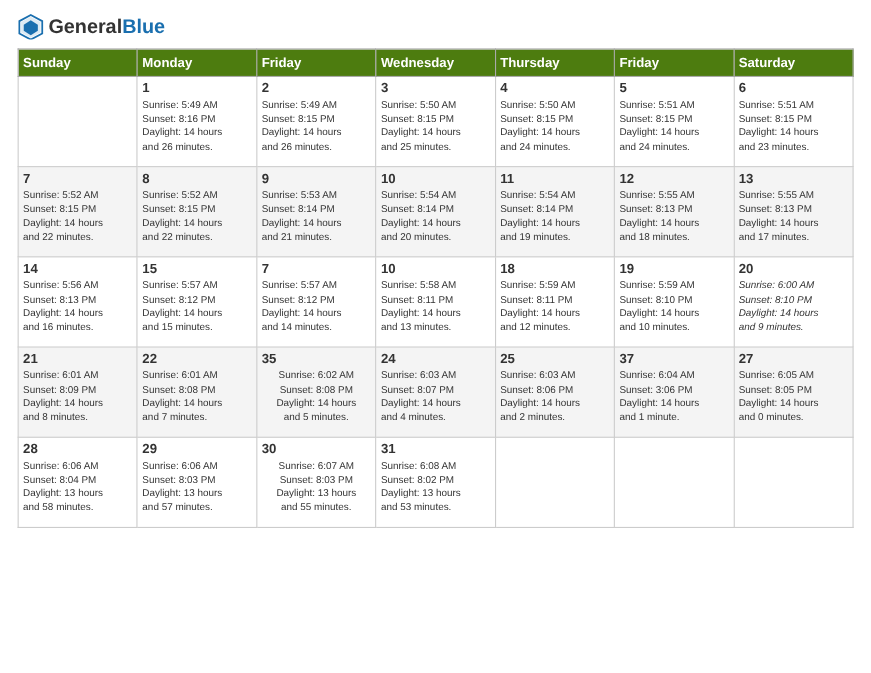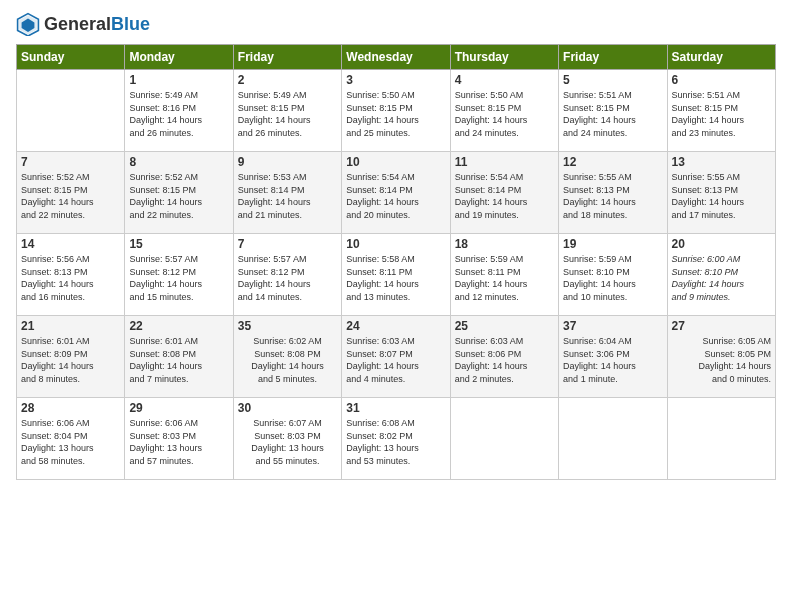--- a/index.html
+++ b/index.html
@@ -317,21 +317,21 @@
           </td>
           <td>
             <span class="day-number">37</span>
             <div class="day-info" style="white-space: pre-line;">Sunrise: 6:04 AM
 Sunset: 3:06 PM
 Daylight: 14 hours
 and 1 minute.</div>
           </td>
           <td>
             <span class="day-number">27</span>
-            <div class="day-info" style="white-space: pre-line; text-align: right;">Sunrise: 6:05 AM
+            <div class="day-info" style="white-space: pre-line;">Sunrise: 6:05 AM
 Sunset: 8:05 PM
 Daylight: 14 hours
 and 0 minutes.</div>
           </td>
         </tr>
         <tr>
           <td>
             <span class="day-number">28</span>
             <div class="day-info" style="white-space: pre-line;">Sunrise: 6:06 AM
 Sunset: 8:04 PM

